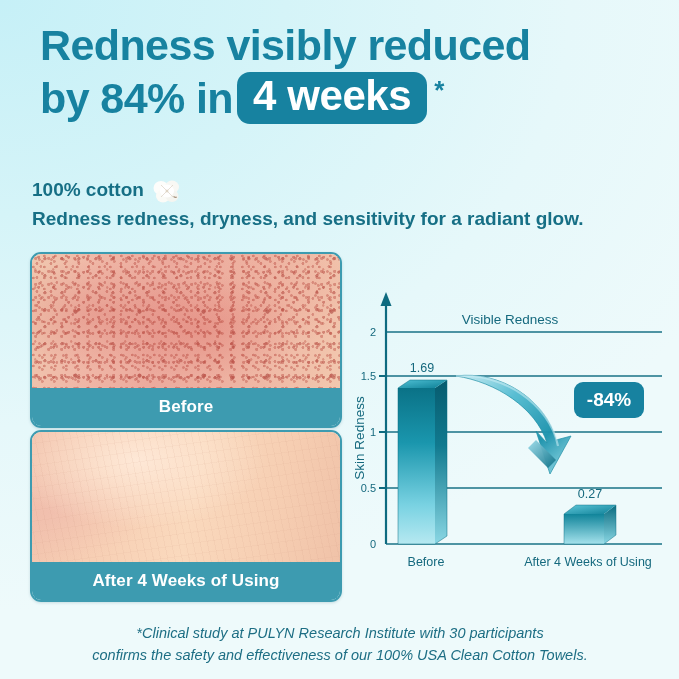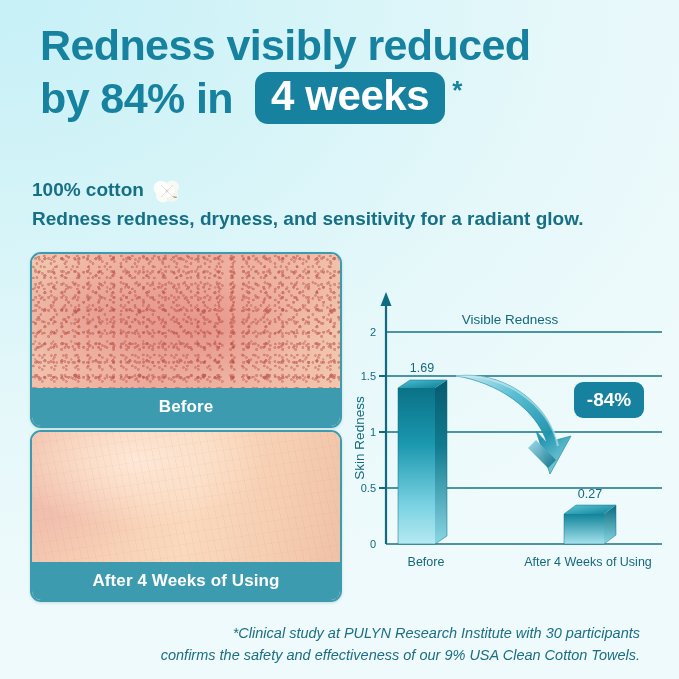--- a/index.html
+++ b/index.html
@@ -44,21 +44,21 @@
     display: flex;
     align-items: center;
   }
   .headline-pre { display: inline-block; }
   .weeks-badge {
     display: inline-block;
     background: #1782a0;
     color: #ffffff;
     border-radius: 13px;
     padding: 2px 16px 5px 16px;
-    margin-left: 22px;
+    margin-left: 4px;
     font-size: 42px;
     font-weight: 700;
     line-height: 1.07;
     letter-spacing: -0.4px;
   }
   .asterisk-top {
     display: inline-block;
     color: #1782a0;
     font-size: 26px;
     font-weight: 700;
@@ -177,21 +177,21 @@
     height: 296px;
   }
   .chart-svg { display: block; width: 315px; height: 296px; }
 
   
   .footer {
     position: absolute;
     left: 40px;
     top: 622px;
     width: 600px;
-    text-align: right;
+    text-align: center;
     color: #1d6e84;
     font-size: 14.5px;
     font-style: italic;
     line-height: 1.55;
   }
   .footer-line { display: block; white-space: nowrap; }
 </style>
 </head>
 <body>
 
@@ -342,16 +342,16 @@
 
       <g font-family="Liberation Sans, sans-serif" font-size="12.5" fill="#15697e" text-anchor="middle">
         <text x="76" y="278">Before</text>
         <text x="238" y="278">After 4 Weeks of Using</text>
       </g>
     </svg>
   </div>
 
   <div class="footer">
     <span class="footer-line">*Clinical study at PULYN Research Institute with 30 participants</span>
-    <span class="footer-line">confirms the safety and effectiveness of our 9% USA Clean Cotton Towels.</span>
+    <span class="footer-line">confirms the safety and effectiveness of our 100% USA Clean Cotton Towels.</span>
   </div>
 
 </div>
 
 </body></html>

